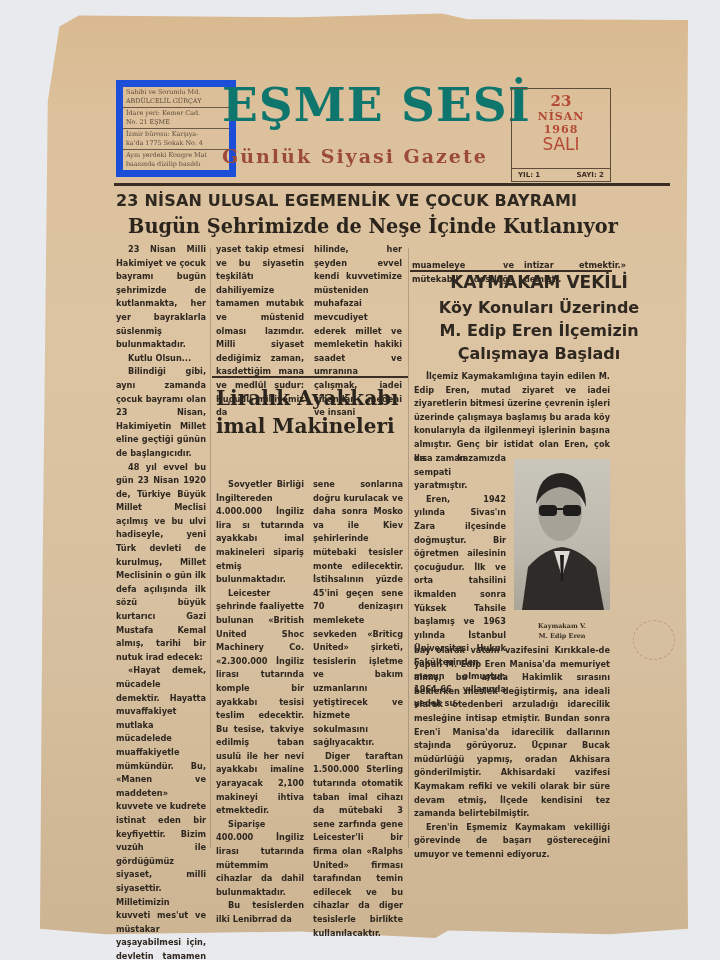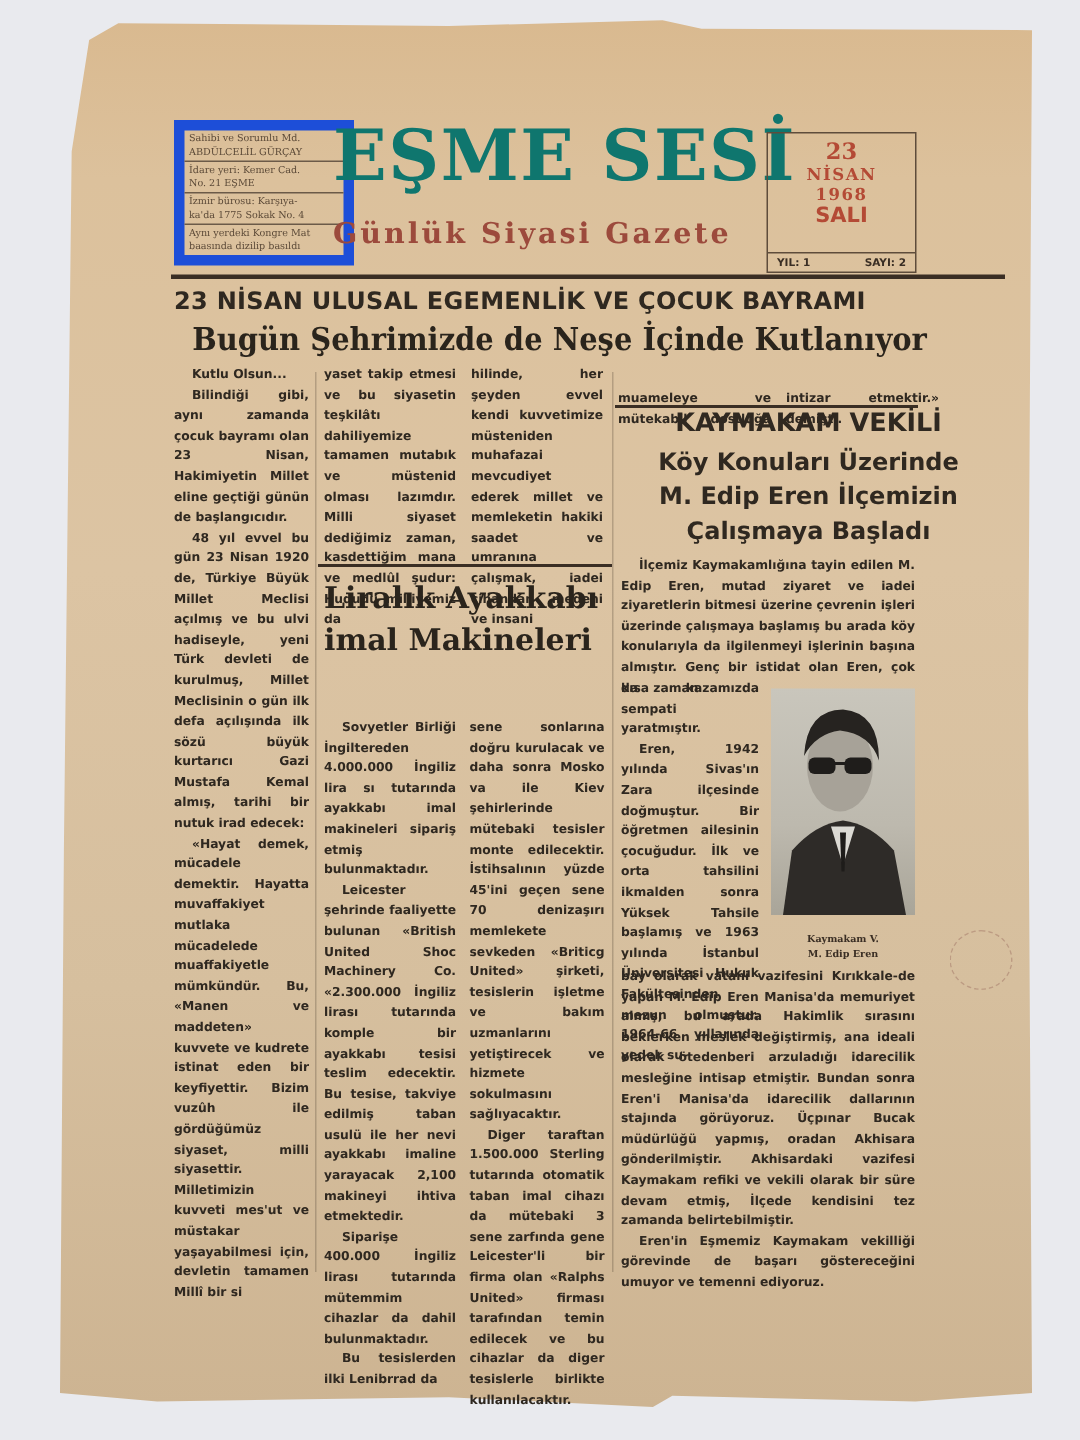--- a/index.html
+++ b/index.html
@@ -11,21 +11,21 @@
   .abs{position:absolute;}
   
   .infobox{left:116px;top:80px;width:106px;border:7px solid #1d4ed8;font-family:"DejaVu Serif",serif;font-size:6.4px;color:#5c4a38;line-height:9px;}
   .infobox .cell{border-bottom:1px solid #6b5a48;padding:1px 3px;}
   .infobox .cell:last-child{border-bottom:none;}
   .title{left:222px;top:80px;font-family:"DejaVu Serif",serif;font-weight:bold;font-size:47px;color:#0f766e;letter-spacing:1px;line-height:50px;}
   .subtitle{left:222px;top:145px;font-family:"DejaVu Serif",serif;font-weight:bold;font-size:19px;color:#9c4a3c;letter-spacing:2px;}
   .datebox{left:511px;top:88px;width:98px;height:92px;border:1px solid #5e4c3b;text-align:center;font-family:"DejaVu Serif",serif;color:#b44a35;}
   .datebox .day{font-size:15px;font-weight:bold;margin-top:4px;line-height:17px;}
   .datebox .mon,.datebox .yr{font-size:11px;font-weight:bold;line-height:13px;letter-spacing:1px;}
-  .datebox .wd{font-family:"DejaVu Sans",sans-serif;font-size:14px;font-weight:bold;line-height:17px;}
+  .datebox .wd{font-family:"DejaVu Sans",sans-serif;font-size:17px;font-weight:normal;line-height:17px;}
   .datebox .meta{position:absolute;left:0;right:0;bottom:0;border-top:1px solid #5e4c3b;font-family:"DejaVu Sans",sans-serif;color:#3a2e24;font-size:7px;font-weight:bold;display:flex;justify-content:space-between;padding:2px 6px;}
   .rule{background:#3a2e24;}
   .kicker{left:116px;top:191px;width:555px;font-weight:bold;font-size:16px;color:#2f2820;white-space:nowrap;letter-spacing:.2px;}
   .headline{left:120px;top:213px;width:550px;font-family:"DejaVu Serif",serif;font-weight:bold;font-size:21px;color:#2a241c;text-align:center;white-space:nowrap;transform:scaleX(.92);transform-origin:left;}
   .col{font-weight:bold;font-size:8.2px;line-height:13.6px;color:#2f2820;text-align:justify;}
   .col p{margin:0;}
   .h2{left:216px;top:384px;width:190px;font-family:"DejaVu Serif",serif;font-weight:bold;font-size:20px;line-height:28px;color:#2a241c;}
   .h3a{left:410px;top:272px;width:258px;text-align:center;font-weight:bold;font-size:17px;color:#2f2820;}
   .h3b{left:410px;top:296px;width:258px;text-align:center;font-weight:bold;font-size:16px;line-height:23px;color:#2f2820;}
   .photo{left:514px;top:459px;width:96px;height:151px;background:linear-gradient(180deg,#c9c6bc 0%,#bdb9ae 60%,#a9a599 100%);overflow:hidden;}
@@ -69,20 +69,21 @@
     <span>SAYI: 2</span>
   </div>
 </div>
 
 <div class="abs rule" style="left:114px;top:183px;width:556px;height:3px;"></div>
 
 <div class="abs kicker">23 NİSAN ULUSAL EGEMENLİK VE ÇOCUK BAYRAMI</div>
 <div class="abs headline">Bugün Şehrimizde de Neşe İçinde Kutlanıyor</div>
 
 <div class="abs col" style="left:116px;top:243px;width:90px;">
+  <p style="text-indent:12px">23 Nisan Milli Hakimiyet ve çocuk bayramı bugün şehrimizde de kutlanmakta, her yer bayraklarla süslenmiş bulunmaktadır.</p>
   <p style="text-indent:12px">Kutlu Olsun...</p>
   <p style="text-indent:12px">Bilindiği gibi, aynı zamanda çocuk bayramı olan 23 Nisan, Hakimiyetin Millet eline geçtiği günün de başlangıcıdır.</p>
   <p style="text-indent:12px">48 yıl evvel bu gün 23 Nisan 1920 de, Türkiye Büyük Millet Meclisi açılmış ve bu ulvi hadiseyle, yeni Türk devleti de kurulmuş, Millet Meclisinin o gün ilk defa açılışında ilk sözü büyük kurtarıcı Gazi Mustafa Kemal almış, tarihi bir nutuk irad edecek:</p>
   <p style="text-indent:12px">«Hayat demek, mücadele demektir. Hayatta muvaffakiyet mutlaka mücadelede muaffakiyetle mümkündür. Bu, «Manen ve maddeten» kuvvete ve kudrete istinat eden bir keyfiyettir. Bizim vuzûh ile gördüğümüz siyaset, milli siyasettir. Milletimizin kuvveti mes'ut ve müstakar yaşayabilmesi için, devletin tamamen Millî bir si</p>
 </div>
 <div class="abs col" style="left:216px;top:243px;width:88px;">yaset takip etmesi ve bu siyasetin teşkilâtı dahiliyemize tamamen mutabık ve müstenid olması lazımdır. Milli siyaset dediğimiz zaman, kasdettiğim mana ve medlûl şudur: Hududu milliyemiz da</div>
 <div class="abs col" style="left:314px;top:243px;width:88px;">hilinde, her şeyden evvel kendi kuvvetimize müsteniden muhafazai mevcudiyet ederek millet ve memleketin hakiki saadet ve umranına çalışmak, iadei cihandan medeni ve insani</div>
 <div class="abs col" style="left:412px;top:259px;width:214px;column-count:2;column-gap:10px;">muameleye ve mütekabil dostluğa intizar etmektir.» demişti.</div>
 
 <div class="abs rule" style="left:212px;top:376px;width:196px;height:1.5px;"></div>

